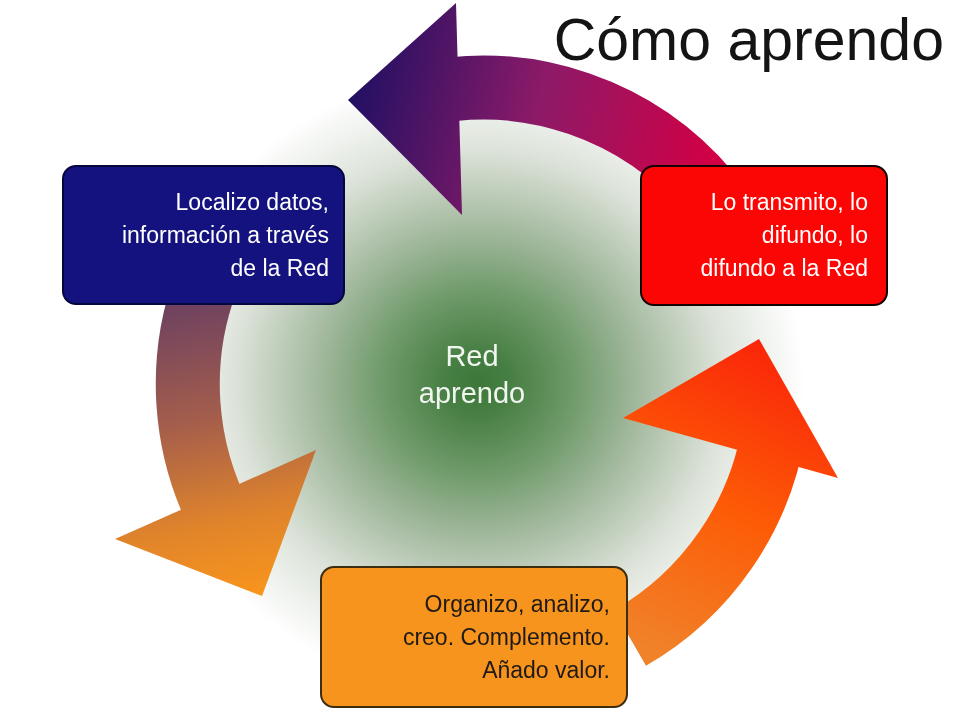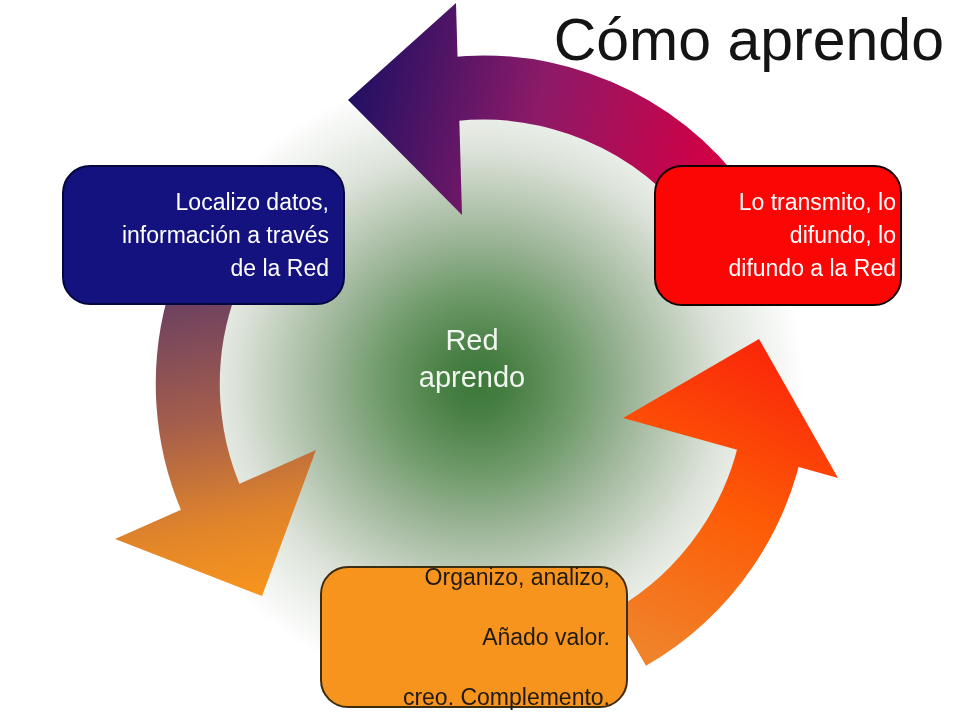--- a/index.html
+++ b/index.html
@@ -16,45 +16,43 @@
       #dde3da 72%, rgba(255,255,255,0) 96%);
   }
   .arrow-svg{position:absolute;left:0;top:0;width:960px;height:720px;}
   
   .title{
     position:absolute;top:6px;right:16px;
     font-size:59px;color:#141414;white-space:nowrap;
   }
   
   .callout{
-    position:absolute;box-sizing:border-box;border-radius:28px;
+    position:absolute;box-sizing:border-box;border-radius:14px;
     display:flex;flex-direction:column;justify-content:center;
     align-items:flex-end;font-size:23px;line-height:33px;
   }
   .callout div{white-space:nowrap;}
   .box-locate{
     left:62px;top:165px;width:283px;height:140px;
     background:#14127e;border:2px solid #06063e;color:#ffffff;
     padding-right:14px;
   }
   .box-transmit{
     left:640px;top:165px;width:248px;height:141px;
     background:#fb0505;border:2px solid #140303;color:#ffffff;
-    padding-right:4px;
-    margin-left:14px;
+    padding-right:18px;
   }
   .box-organize{
     left:320px;top:566px;width:308px;height:142px;
     background:#f7941d;border:2px solid #3c2c10;color:#1f1a17;
     padding-right:16px;
-    gap:27px;
   }
   
   .center-label{
-    position:absolute;left:397px;top:322px;width:150px;
+    position:absolute;left:397px;top:338px;width:150px;
     text-align:center;font-size:29px;line-height:37px;color:#f2f6f0;
   }
 </style>
 </head>
 <body>
 
 <div class="glow"></div>
 
 <svg class="arrow-svg" viewBox="0 0 960 720" xmlns="http://www.w3.org/2000/svg">
   <defs>
@@ -101,20 +99,20 @@
 </div>
 
 <div class="callout box-transmit">
   <div>Lo transmito, lo</div>
   <div>difundo, lo</div>
   <div>difundo a la Red</div>
 </div>
 
 <div class="callout box-organize">
   <div>Organizo, analizo,</div>
+  <div>creo. Complemento.</div>
   <div>Añado valor.</div>
-  <div>creo. Complemento.</div>
 </div>
 
 <div class="center-label">
   <div>Red</div>
   <div>aprendo</div>
 </div>
 
 </body></html>

